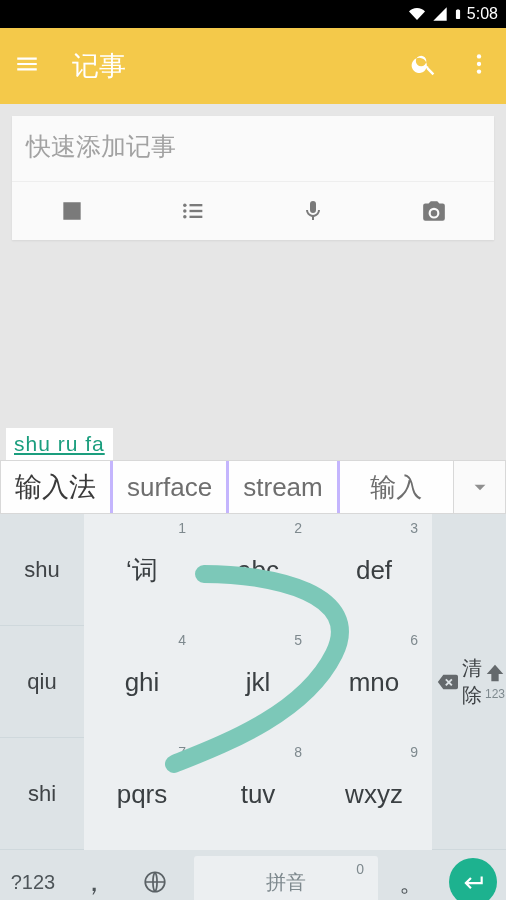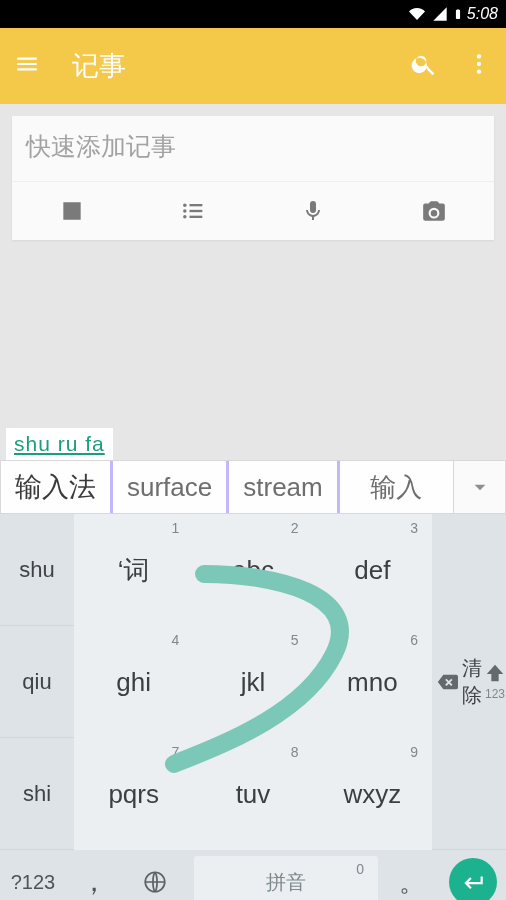--- a/index.html
+++ b/index.html
@@ -1,18 +1,18 @@
 <!DOCTYPE html>
 <html><head>
   <meta charset="utf-8">
   <style>
     * { margin: 0; padding: 0; box-sizing: border-box; font-family: -apple-system, "Helvetica Neue", Arial, sans-serif; }
     html, body { width: 506px; height: 900px; background: #fff; overflow: hidden; }
 
-    .status-bar { height: 28px; background: #000; color: #fff; display: flex; align-items: center; justify-content: flex-end; padding: 0 8px; gap: 4px; font-size: 16px; font-weight: 500; font-style: italic; }
+    .status-bar { height: 28px; background: #000; color: #fff; display: flex; align-items: center; justify-content: flex-end; padding: 0 8px; gap: 4px; font-size: 16px; font-weight: 500; }
     .status-bar svg { fill: #fff; }
 
     .app-bar { height: 76px; background: #f4c94a; display: flex; align-items: center; padding: 0 14px; gap: 28px; }
     .app-bar .spacer { flex: 1; }
     .app-title { color: #fff; font-size: 27px; font-weight: 400; margin-left: 4px; }
     .app-bar svg { fill: #fff; }
 
     .content { padding: 12px; background: #e6e6e6; height: calc(900px - 28px - 76px - 390px - 50px); position: relative; }
     .input-card { background: #fafafa; padding: 0; box-shadow: 0 1px 2px rgba(0,0,0,.07); }
     .input-area { padding: 14px 14px 18px; }
@@ -24,21 +24,21 @@
     .composing-chip { position: absolute; left: 6px; bottom: 0; background: #fff; padding: 4px 8px; font-size: 21px; color: #1b9e7e; text-decoration: underline; text-decoration-color: #1b9e7e; letter-spacing: 1px; }
 
     .candidate-row { height: 54px; background: #fefefe; border: 1px solid #d8d8d8; display: flex; align-items: stretch; }
     .cand { display: flex; align-items: center; justify-content: center; padding: 0 14px; color: #6e6e6e; font-size: 26px; white-space: nowrap; border-right: 3px solid #c4b5fd; }
     .cand.primary { color: #3a3a3a; font-size: 27px; font-weight: 400; flex: 0 0 auto; }
     .cand:nth-child(4) { flex: 1; border-right: none; }
     .cand-expand { width: 52px; display: flex; align-items: center; justify-content: center; border-left: 1px solid #d8d8d8; background: #fafafa; }
     .cand-expand svg { fill: #8f8f8f; }
 
     .keyboard { height: 336px; background: #eceff1; display: flex; }
-    .kb-left { width: 74px; background: #dde3e6; display: flex; flex-direction: column; }
+    .kb-left { width: 84px; background: #dde3e6; display: flex; flex-direction: column; }
     .kb-left .syl { flex: 1; display: flex; align-items: center; justify-content: center; color: #3f4346; font-size: 22px; border-bottom: 1px solid #cfd8dc; }
     .kb-center { flex: 1; display: flex; flex-direction: column; }
     .kb-row { flex: 1; display: flex; }
     .key { flex: 1; position: relative; display: flex; align-items: center; justify-content: center; color: #3a3f42; font-size: 26px; }
     .key .hint { position: absolute; top: 6px; right: 14px; font-size: 14px; color: #7e898e; }
     .kb-right { width: 74px; background: #dde3e6; display: flex; flex-direction: row; }
     .kb-right .rcell { flex: 1; display: flex; align-items: center; justify-content: center; font-size: 20px; color: #3f4346; border-bottom: 1px solid #cfd8dc; }
     .kb-right .rcell svg { fill: #64696c; }
 
     .swipe { position: absolute; pointer-events: none; }

